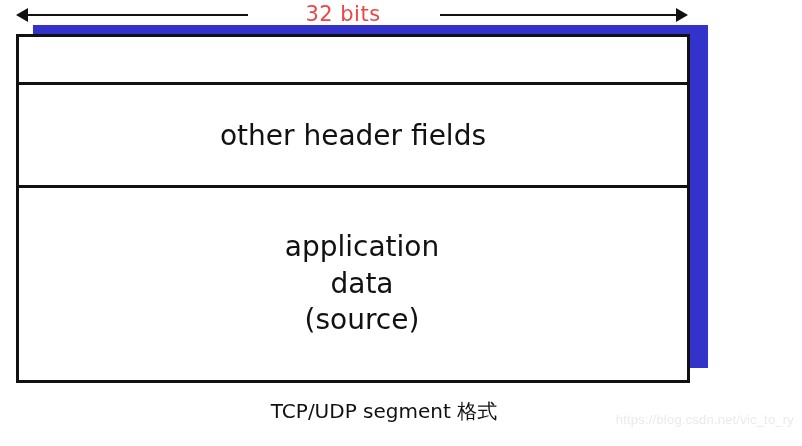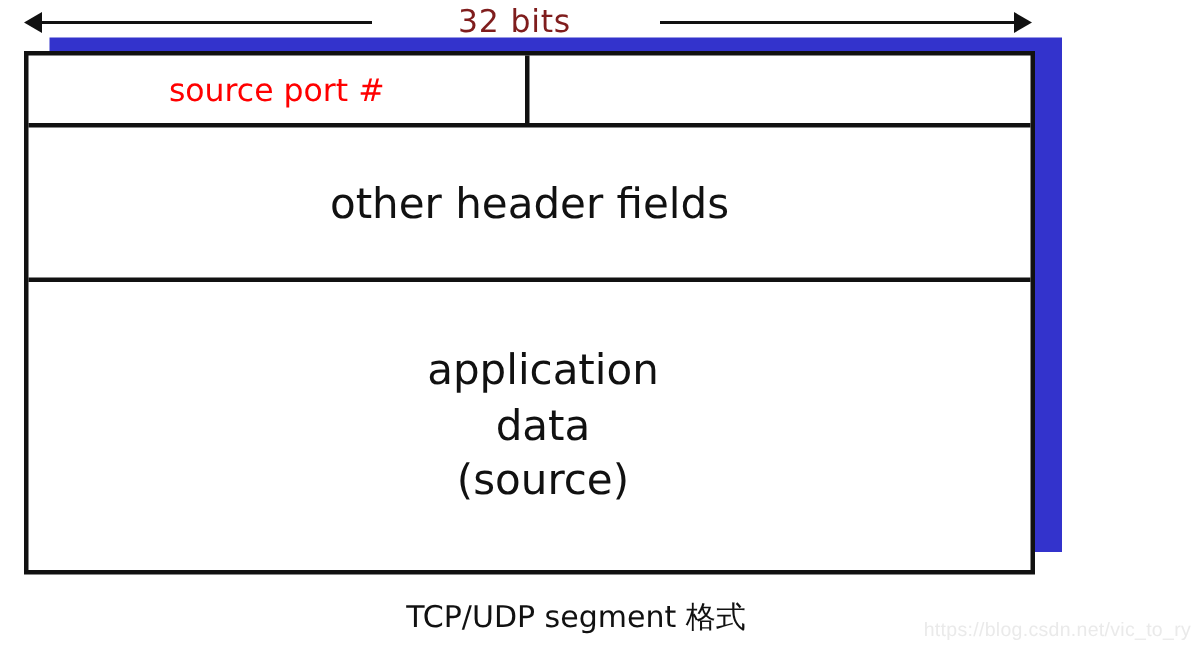--- a/index.html
+++ b/index.html
@@ -49,21 +49,21 @@
     border-left: 12px solid #111111;
   }
 
   #ruler-label {
     position: absolute;
     left: 0;
     top: 0;
     width: 802px;
     text-align: center;
     font-size: 21px;
-    color: #7f1d1d;
+    color: #ef4444;
     letter-spacing: 0.5px;
     line-height: 28px;
   }
   
   #ruler-label span {
     position: relative;
     left: -58px;
     background: #ffffff;
     padding: 0 8px;
   }
@@ -175,23 +175,20 @@
   <div id="ruler-label"><span>32 bits</span></div>
 </div>
 
 <div id="segment-wrapper">
 
   <div id="segment-shadow"></div>
 
   <div id="segment-table">
 
     <div class="segment-row" id="row-ports">
-      <div class="segment-cell" id="cell-source-port">
-        <span class="field-label-red">source port #</span>
-      </div>
     </div>
 
     <div class="segment-row" id="row-other-header">
       <div class="segment-cell" id="cell-other-header">
         <span class="field-label-black">other header fields</span>
       </div>
     </div>
 
     <div class="segment-row" id="row-application-data">
       <div class="segment-cell" id="cell-application-data">

